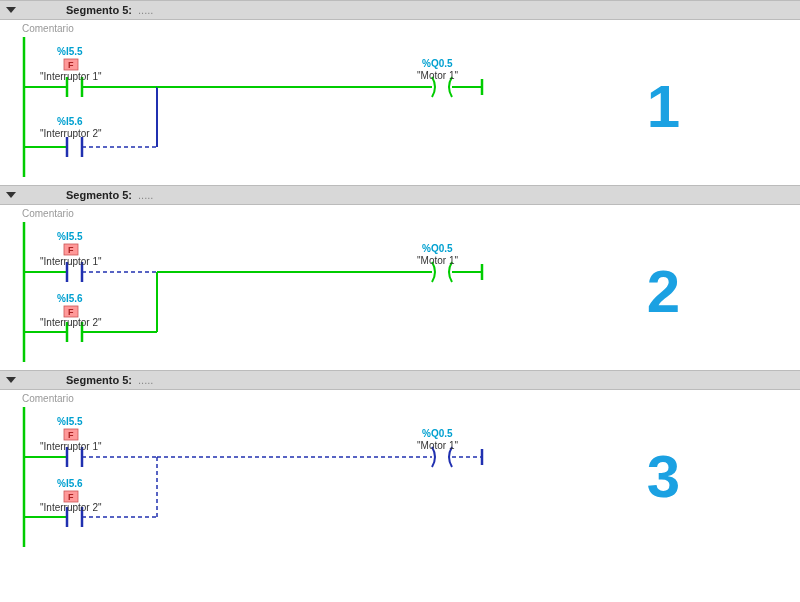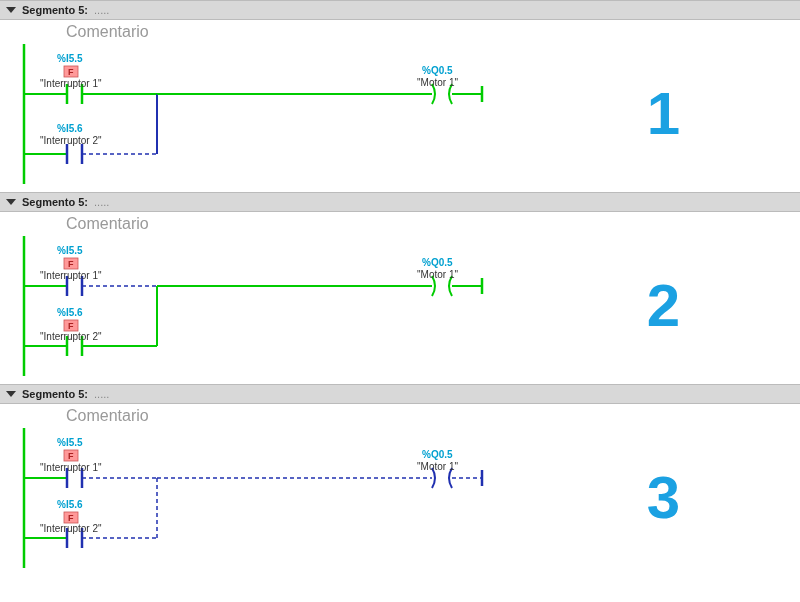--- a/index.html
+++ b/index.html
@@ -1,22 +1,22 @@
 <!DOCTYPE html>
 <html><head>
 <meta charset="utf-8">
 <style>
 * { box-sizing: border-box; margin: 0; padding: 0; }
 body { font-family: Arial, sans-serif; font-size: 11px; background: #fff; width: 800px; }
 .segment { margin-bottom: 8px; }
 .seg-header { background: #d8d8d8; padding: 3px 6px; display: flex; align-items: center; border-top: 1px solid #bbb; border-bottom: 1px solid #bbb; }
 .arrow { display: inline-block; width: 0; height: 0; border-left: 5px solid transparent; border-right: 5px solid transparent; border-top: 6px solid #333; margin-right: 6px; }
-.seg-title { font-weight: bold; color: #222; }
+.seg-title { font-weight: bold; color: #222; margin-left: 44px; }
 .seg-dots { color: #888; margin-left: 6px; }
-.seg-comment { color: #999; font-size: 16px; padding: 3px 17px 3px 22px; margin-left: 44px; }
+.seg-comment { color: #999; font-size: 10px; padding: 3px 17px 3px 22px; }
 .ladder { position: relative; height: 140px; padding-left: 22px; }
 .big-num { position: absolute; right: 120px; top: 35px; font-size: 60px; font-weight: bold; color: #1ba1e2; font-family: Arial, sans-serif; }
 svg { position: absolute; left: 22px; top: 0; }
 .txt-addr-blue { fill: #00a0d0; font-size: 10px; font-weight: bold; }
 .txt-name { fill: #333; font-size: 10px; }
 .rail { stroke: #0c0; stroke-width: 2.5; }
 .wire-on { stroke: #0c0; stroke-width: 2; fill: none; }
 .wire-off { stroke: #2030b0; stroke-width: 1.5; stroke-dasharray: 4,3; fill: none; }
 .wire-blue-solid { stroke: #2030b0; stroke-width: 2; fill: none; }
 .contact-on { stroke: #0c0; stroke-width: 2.5; }

